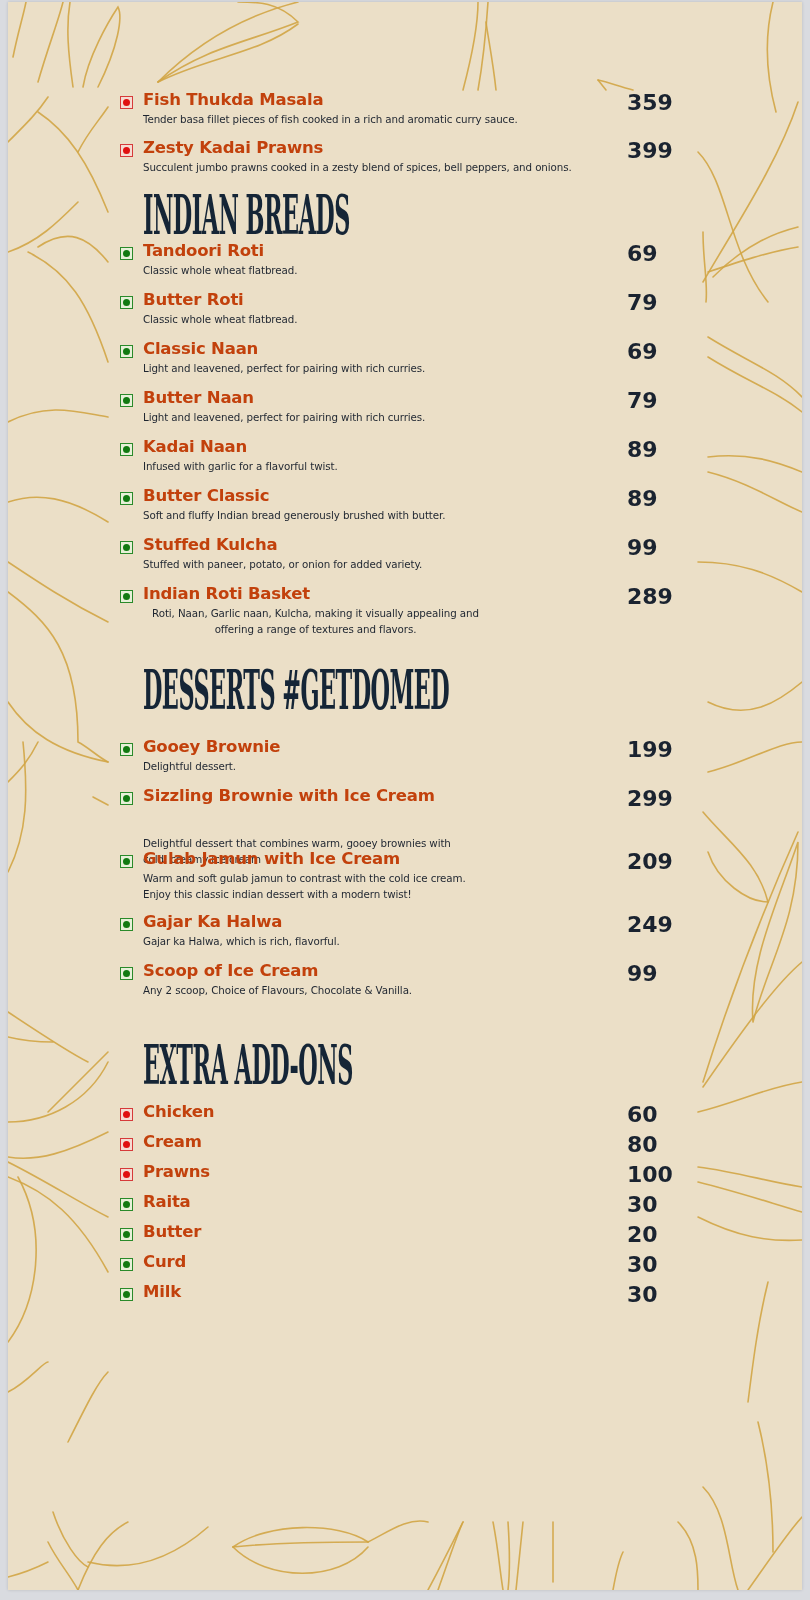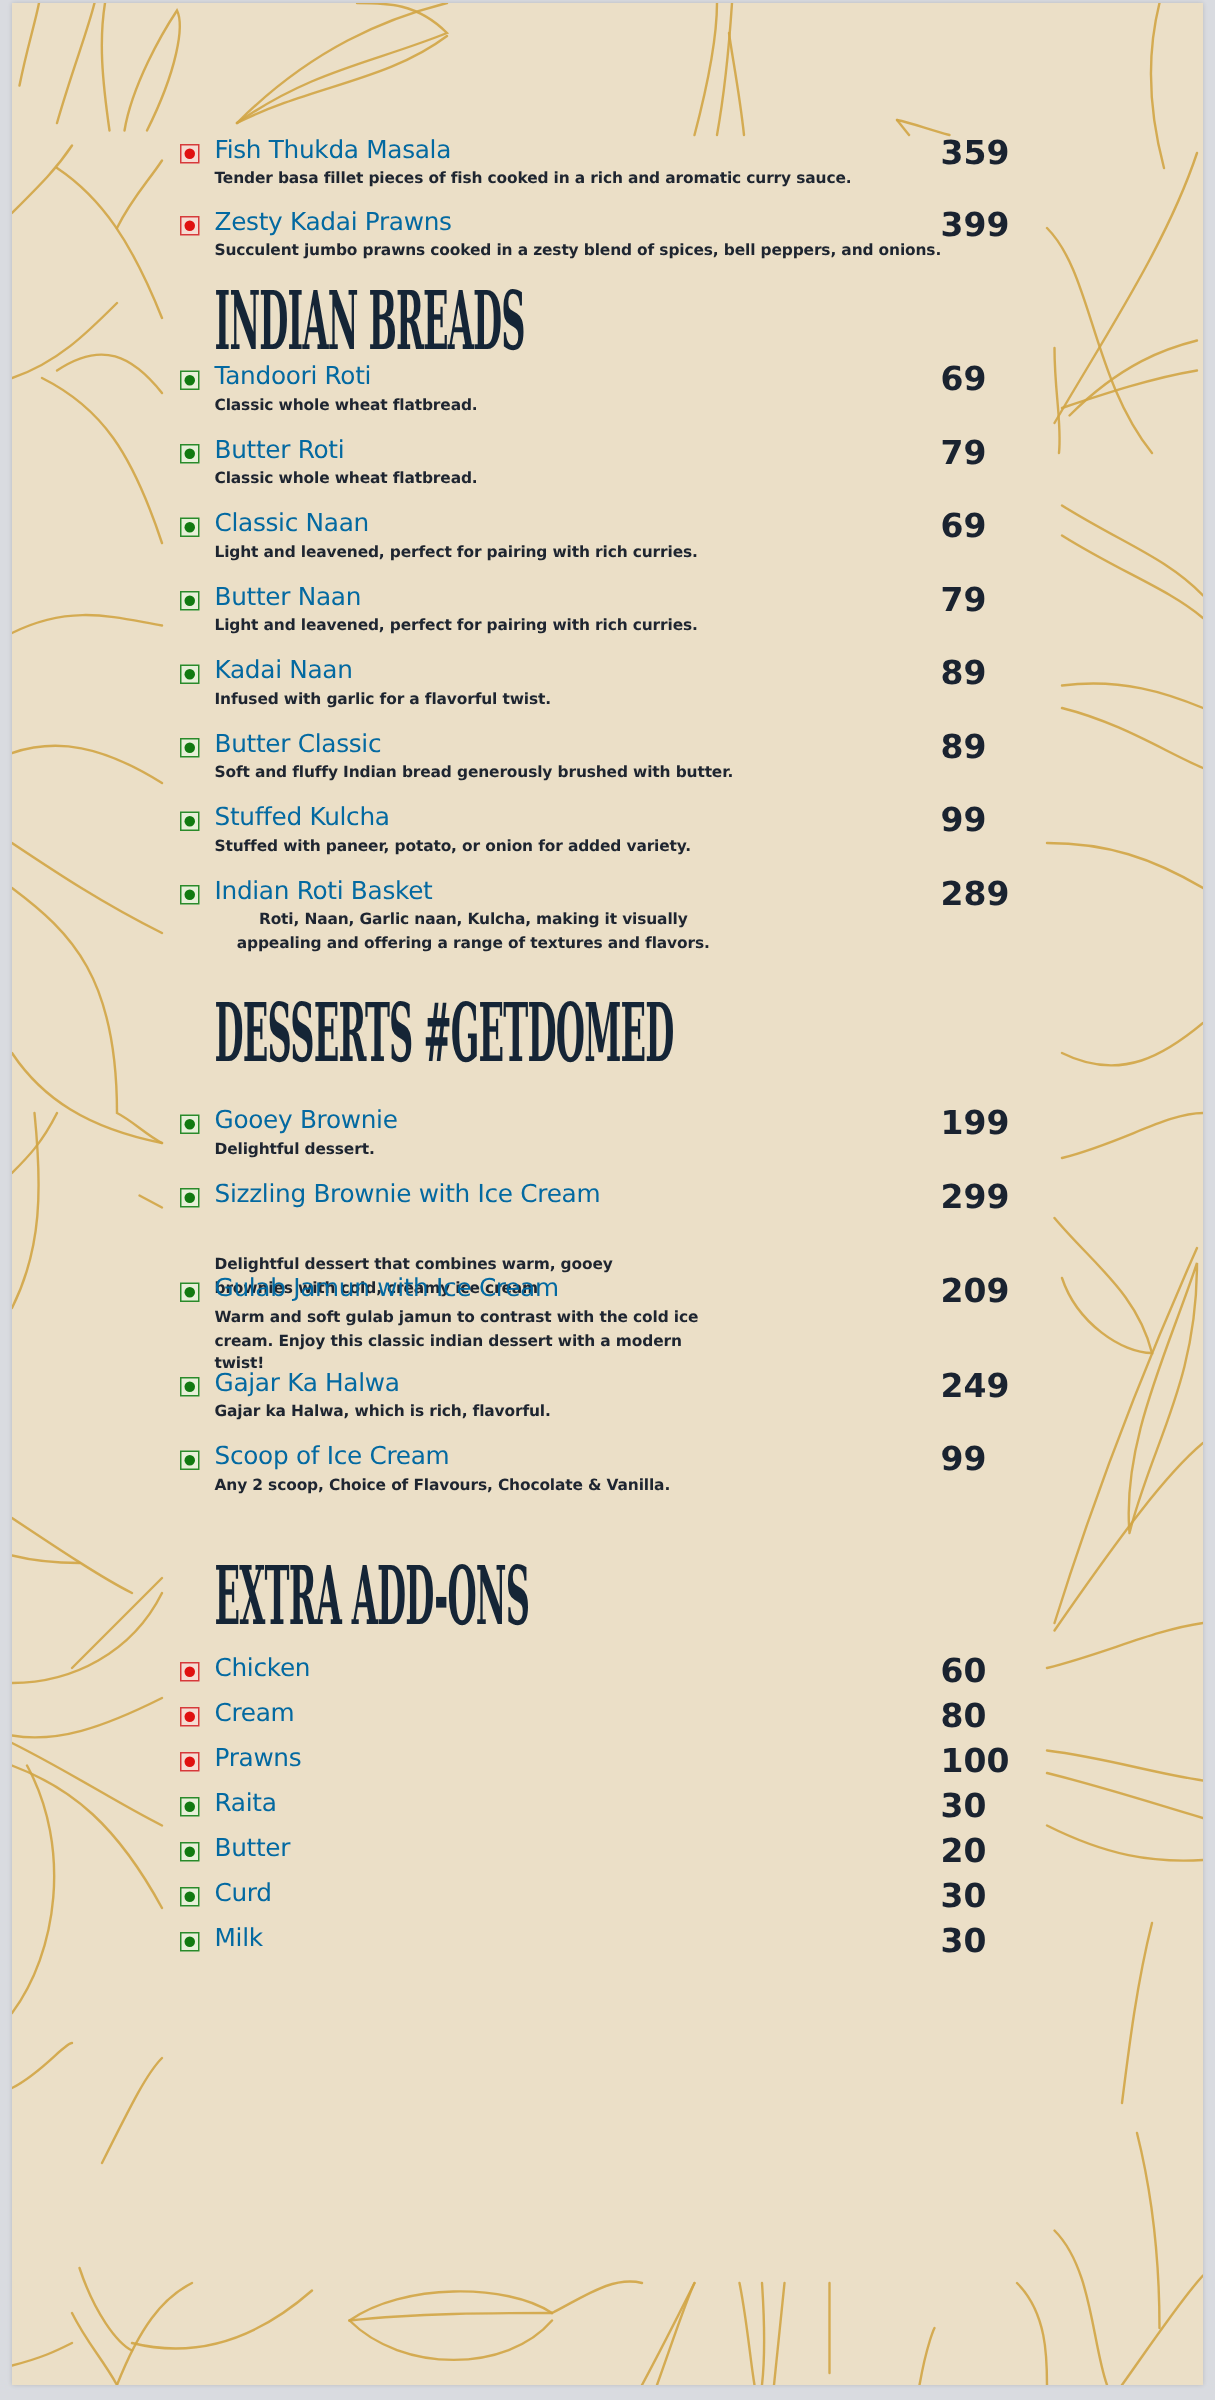--- a/index.html
+++ b/index.html
@@ -27,26 +27,26 @@
     display: flex; align-items: center; justify-content: center;
   }
   .veg-mark .dot { width: 7px; height: 7px; border-radius: 50%; }
   .veg-mark.veg { border-color: #2a8a2a; background: #e7f0d8; }
   .veg-mark.veg .dot { background: #117a11; }
   .veg-mark.nonveg { border-color: #d63a3a; background: #f5dcd2; }
   .veg-mark.nonveg .dot { background: #e01010; }
 
   .item-name {
     position: absolute; left: 23px; top: -2px;
-    font-size: 16.5px; font-weight: normal; color: #0369a1; white-space: nowrap;
+    font-size: 16.5px; font-weight: bold; color: #c2410c; white-space: nowrap;
     letter-spacing: -0.2px;
   }
   .item-desc {
     position: absolute; left: 23px; top: 20px; width: 440px;
-    font-size: 10.3px; font-weight: bold; color: #1e2530; line-height: 15.5px;
+    font-size: 10.3px; font-weight: normal; color: #1e2530; line-height: 15.5px;
     letter-spacing: -0.1px;
   }
   .item-price {
     position: absolute; left: 507px; top: -2px;
     font-size: 22px; font-weight: bold; color: #1a2330;
   }
 
   .section-title {
     position: absolute; left: 135px;
     font-family: "DejaVu Serif", "Liberation Serif", serif;

